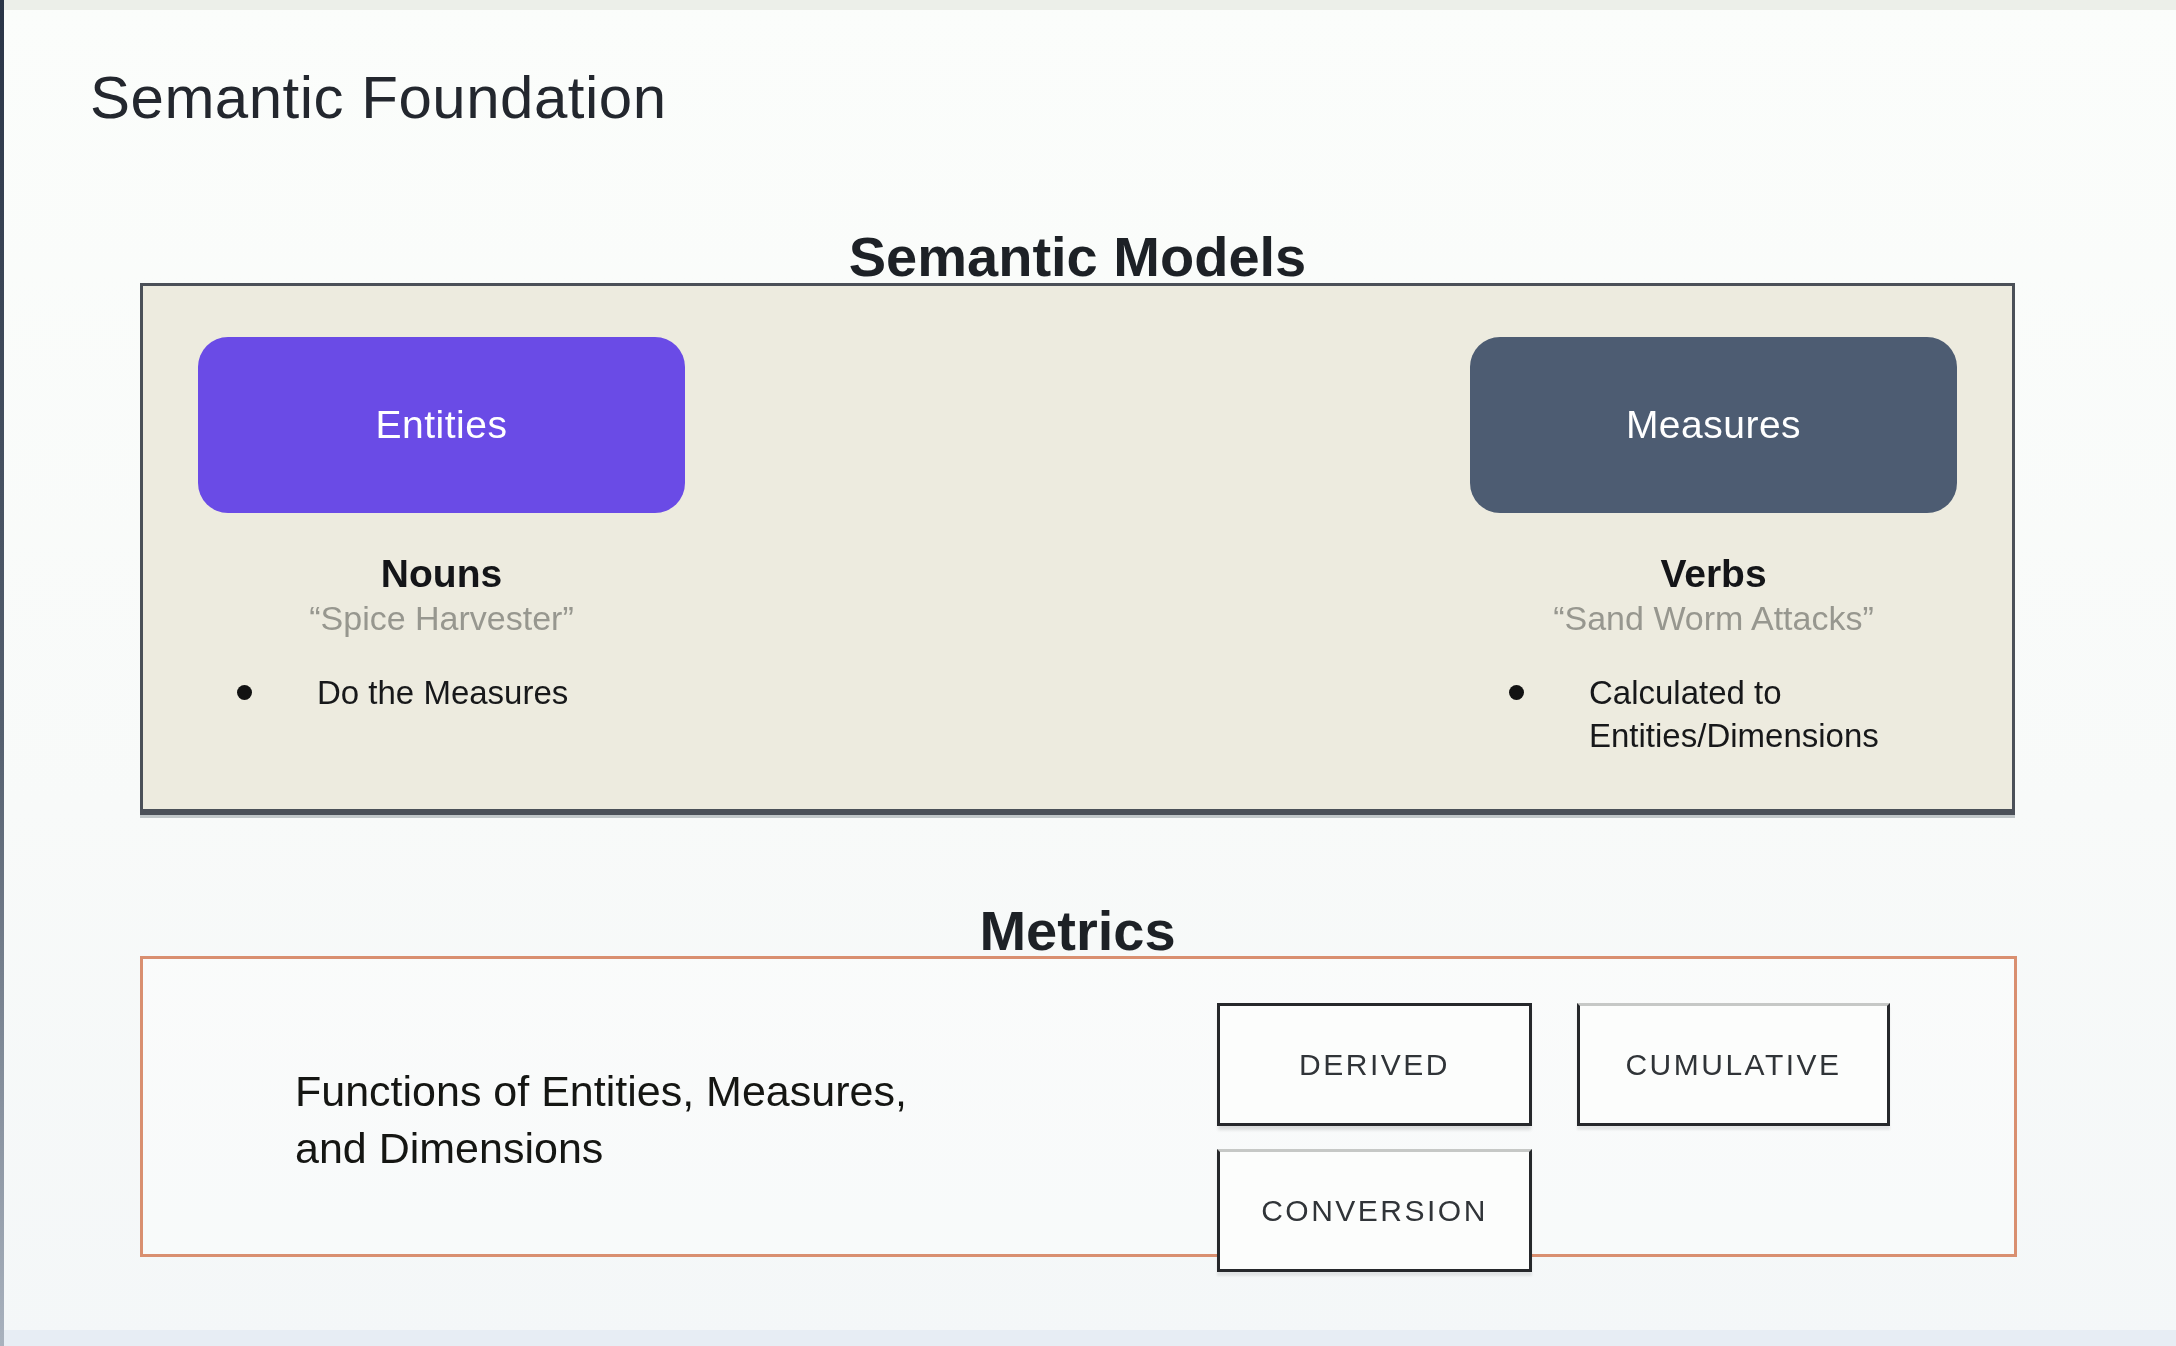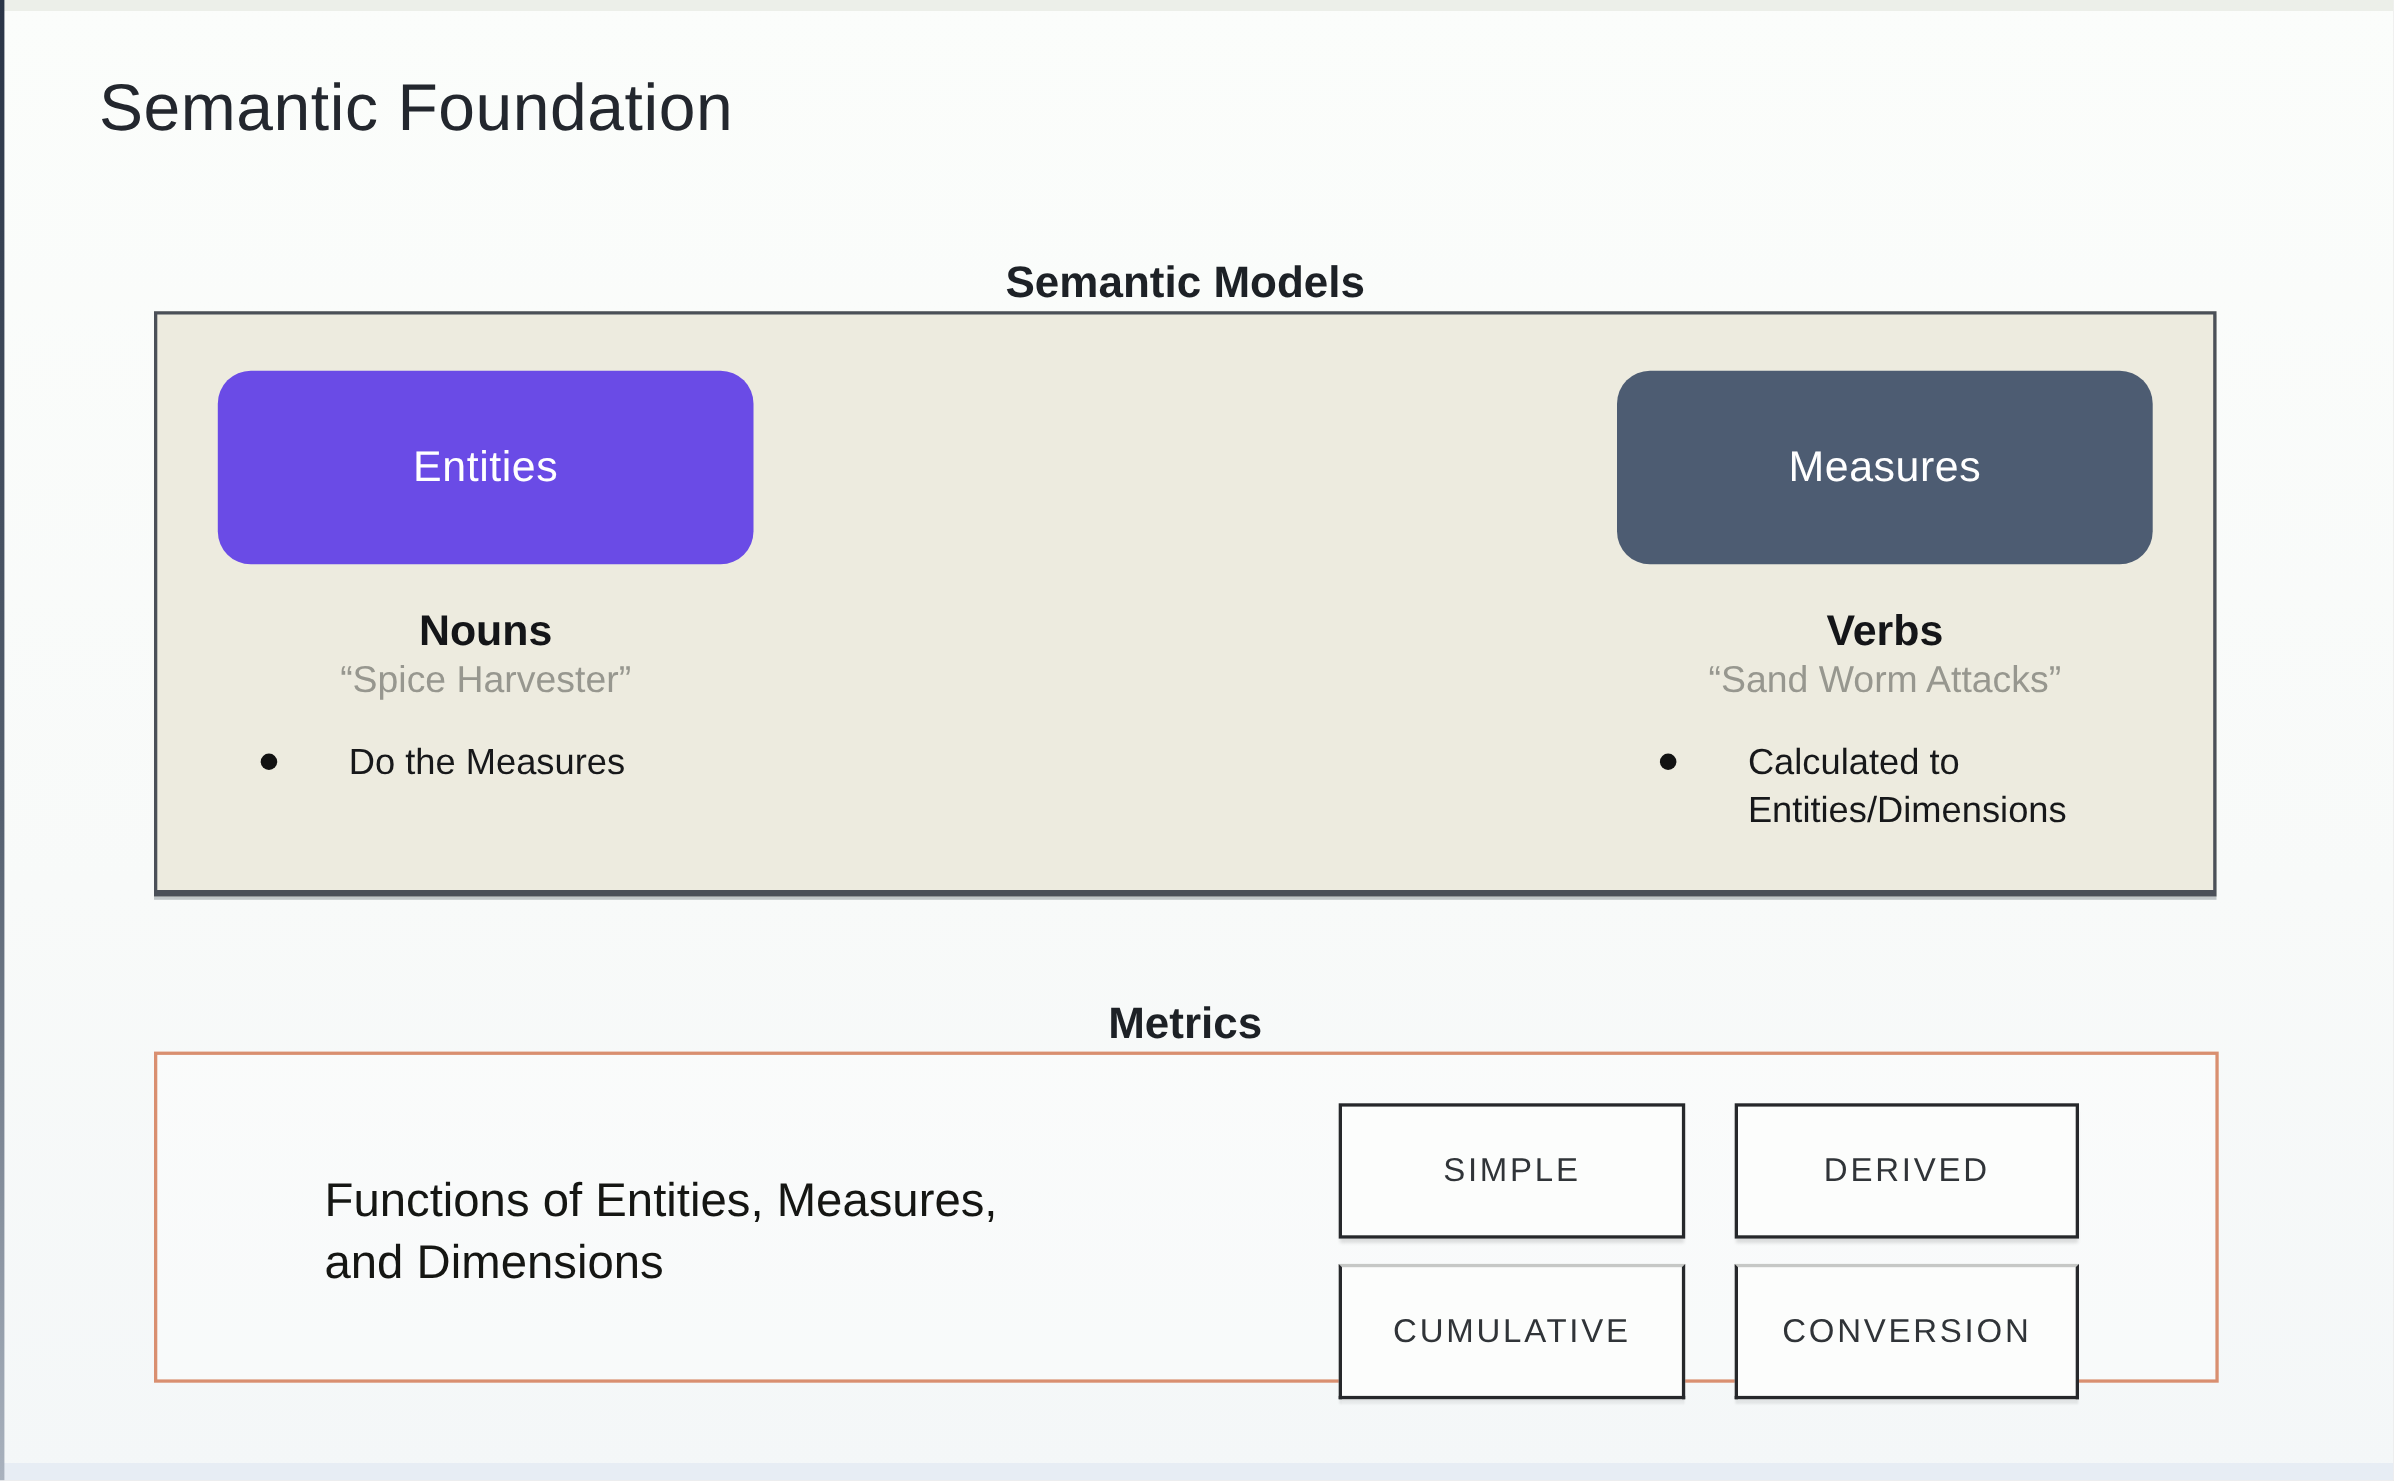--- a/index.html
+++ b/index.html
@@ -18,21 +18,21 @@
   .edge-bottom{position:absolute;left:0;bottom:0;width:100%;height:16px;background:#E7EDF4;}
 
   .title{
     position:absolute;left:78px;top:48px;margin:12px;
     font-size:60px;line-height:1.25;font-weight:400;
     color:#23272E;letter-spacing:0.5px;
   }
 
   .section-heading{
     position:absolute;left:140px;width:1875px;height:50px;
-    text-align:center;font-size:40px;line-height:50px;font-weight:700;color:#1D2126;
+    text-align:center;font-size:56px;line-height:50px;font-weight:700;color:#1D2126;
   }
   .models-heading{top:232px;}
   .metrics-heading{top:906px;}
 
   
   .panel{
     position:absolute;left:140px;top:283px;width:1875px;height:532px;
     background:var(--panel_bg,#EDEBDF);
     border:3px solid #4B5058;border-bottom-width:6px;
     box-shadow:0 3px 0 rgba(90,100,110,0.35);
@@ -118,19 +118,18 @@
     </div>
 
 
   </div>
 
   <div class="section-heading metrics-heading">Metrics</div>
 
   <div class="metrics-box">
     <div class="functions">Functions of Entities, Measures, and Dimensions</div>
     <div class="types-grid">
-      <div class="type-box">SIMPLE</div>
       <div class="type-box">DERIVED</div>
       <div class="type-box row2">CUMULATIVE</div>
       <div class="type-box row2">CONVERSION</div>
     </div>
   </div>
 </div>
 
 </body></html>

